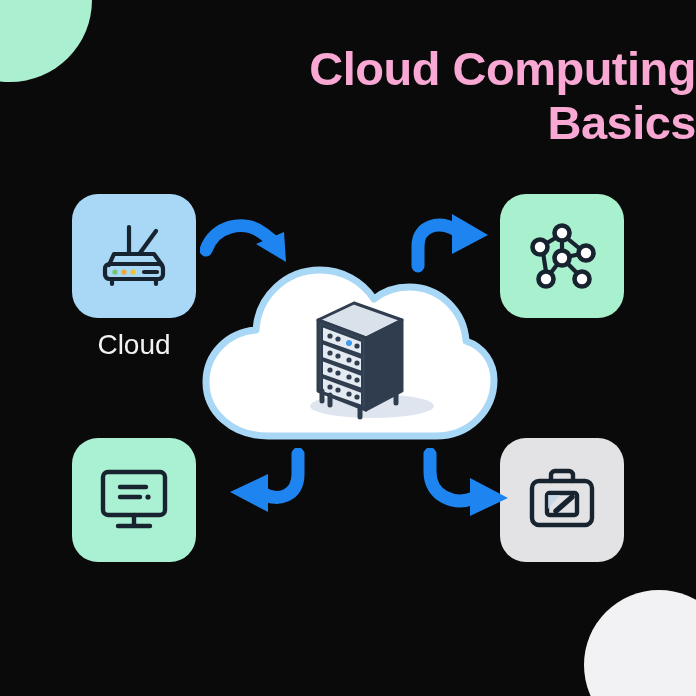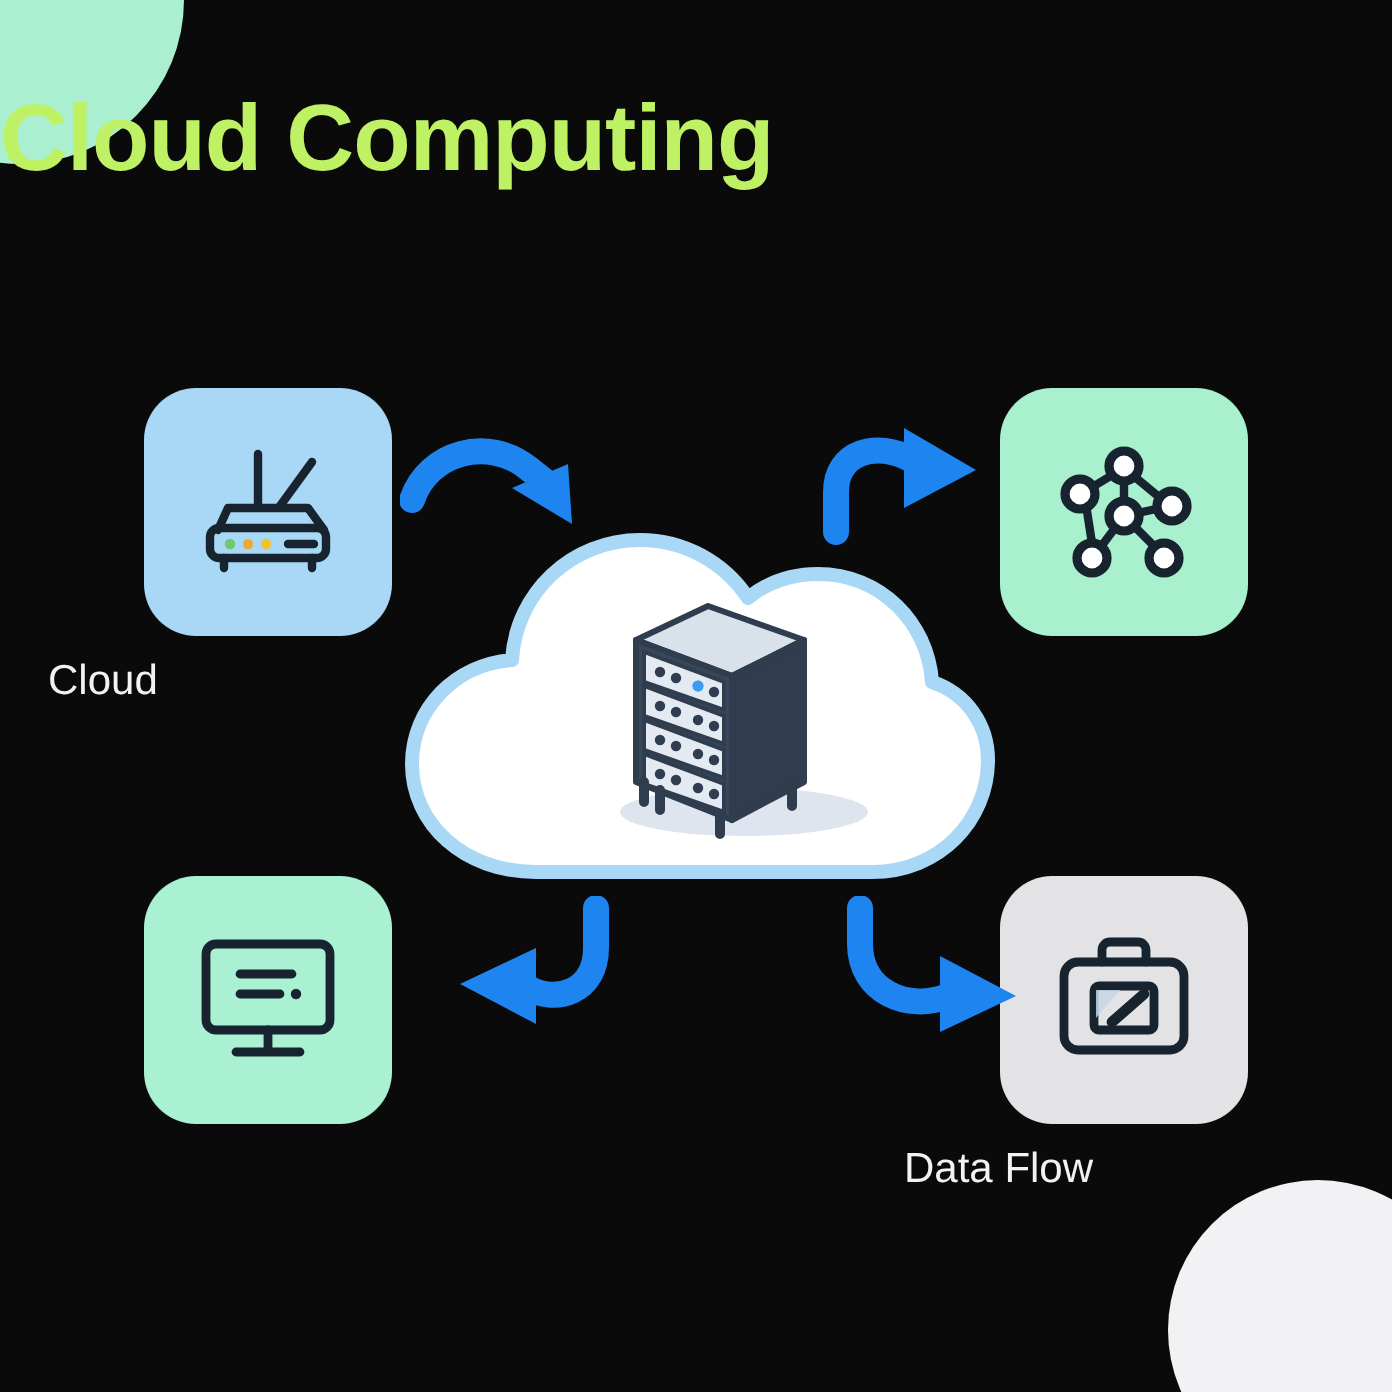--- a/index.html
+++ b/index.html
@@ -35,22 +35,22 @@
     border-radius: 50%;
     background: #f2f2f4;
   }
 
   
   .title {
     position: absolute;
     top: 42px;
     left: 0;
     right: 0;
-    text-align: left;
-    color: #bef264;
+    text-align: right;
+    color: #f9a8d4;
     font-size: 47px;
     font-weight: bold;
     line-height: 1.15;
     letter-spacing: -0.5px;
     z-index: 6;
   }
   .title-line { display: block; }
 
   
   .tile {
@@ -64,22 +64,23 @@
     z-index: 5;
   }
   .tile-cloud      { left: 72px;  top: 194px; background: #a9d8f7; }
   .tile-servers    { left: 500px; top: 194px; background: #a9f0ce; }
   .tile-networking { left: 72px;  top: 438px; background: #aaf0d2; }
   .tile-dataflow   { left: 500px; top: 438px; background: #e3e3e5; }
 
   .tile-label {
     position: absolute;
     width: 220px;
+    text-align: center;
     color: #f2f2f2;
-    font-size: 21px;
+    font-size: 28px;
     font-weight: 400;
     z-index: 6;
   }
   .label-cloud      { left: 24px;  top: 329px; }
   .label-servers    { left: 452px; top: 329px; }
   .label-networking { left: 24px;  top: 573px; }
   .label-dataflow   { left: 452px; top: 573px; }
 
   
   .cloud-wrap {
@@ -106,20 +107,21 @@
 </head>
 <body>
 
 <div class="canvas">
 
   <div class="blob-tl"></div>
   <div class="blob-br"></div>
 
   <div class="title">
     <span class="title-line">Cloud Computing</span>
+    <span class="title-line">Basics</span>
   </div>
 
   <div class="cloud-wrap">
     <svg width="304" height="186" viewBox="0 0 304 186">
       <path d="M72,178 C36,178 10,154 10,124 C10,96 32,74 60,72 C62,38 90,12 124,12
                C146,12 166,23 178,41 C188,33 200,29 213,29 C244,29 268,53 270,83
                C288,89 298,105 298,122 C298,152 274,178 240,178 Z" fill="#ffffff" stroke="#a9d8f7" stroke-width="7" stroke-linejoin="round"></path>
 
       <ellipse cx="176" cy="148" rx="62" ry="12" fill="#d3dce8" opacity="0.75"></ellipse>
 
@@ -249,15 +251,14 @@
         <g fill="none" stroke="#17232e" stroke-width="4.4" stroke-linecap="round" stroke-linejoin="round">
           <rect x="6" y="16" width="60" height="44" rx="7"></rect>
           <path d="M25,16 L25,10 C25,7.5 27,6 29,6 L43,6 C45,6 47,7.5 47,10 L47,16"></path>
           <rect x="21" y="28" width="30" height="22" rx="2.5"></rect>
         </g>
         <path d="M22,44 L22,30 L34,30 Z" fill="#c6d6e6" opacity="0.85"></path>
         <path d="M30,46 L46,32" stroke="#17232e" stroke-width="5.4" stroke-linecap="round"></path>
       </svg>
     </span>
   </div>
-  <div class="tile-label label-dataflow">Data Flow</div>
 
 </div>
 
 </body></html>

